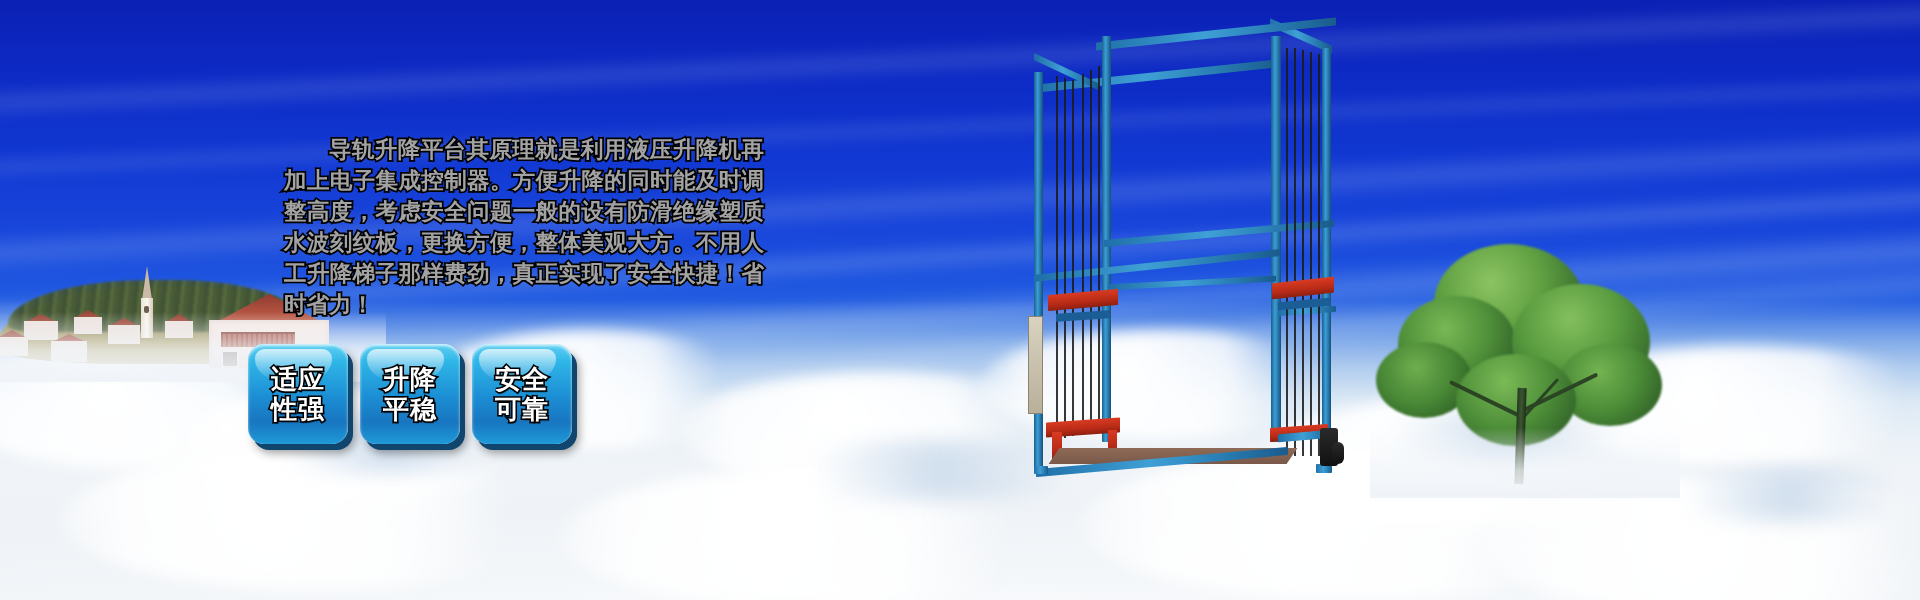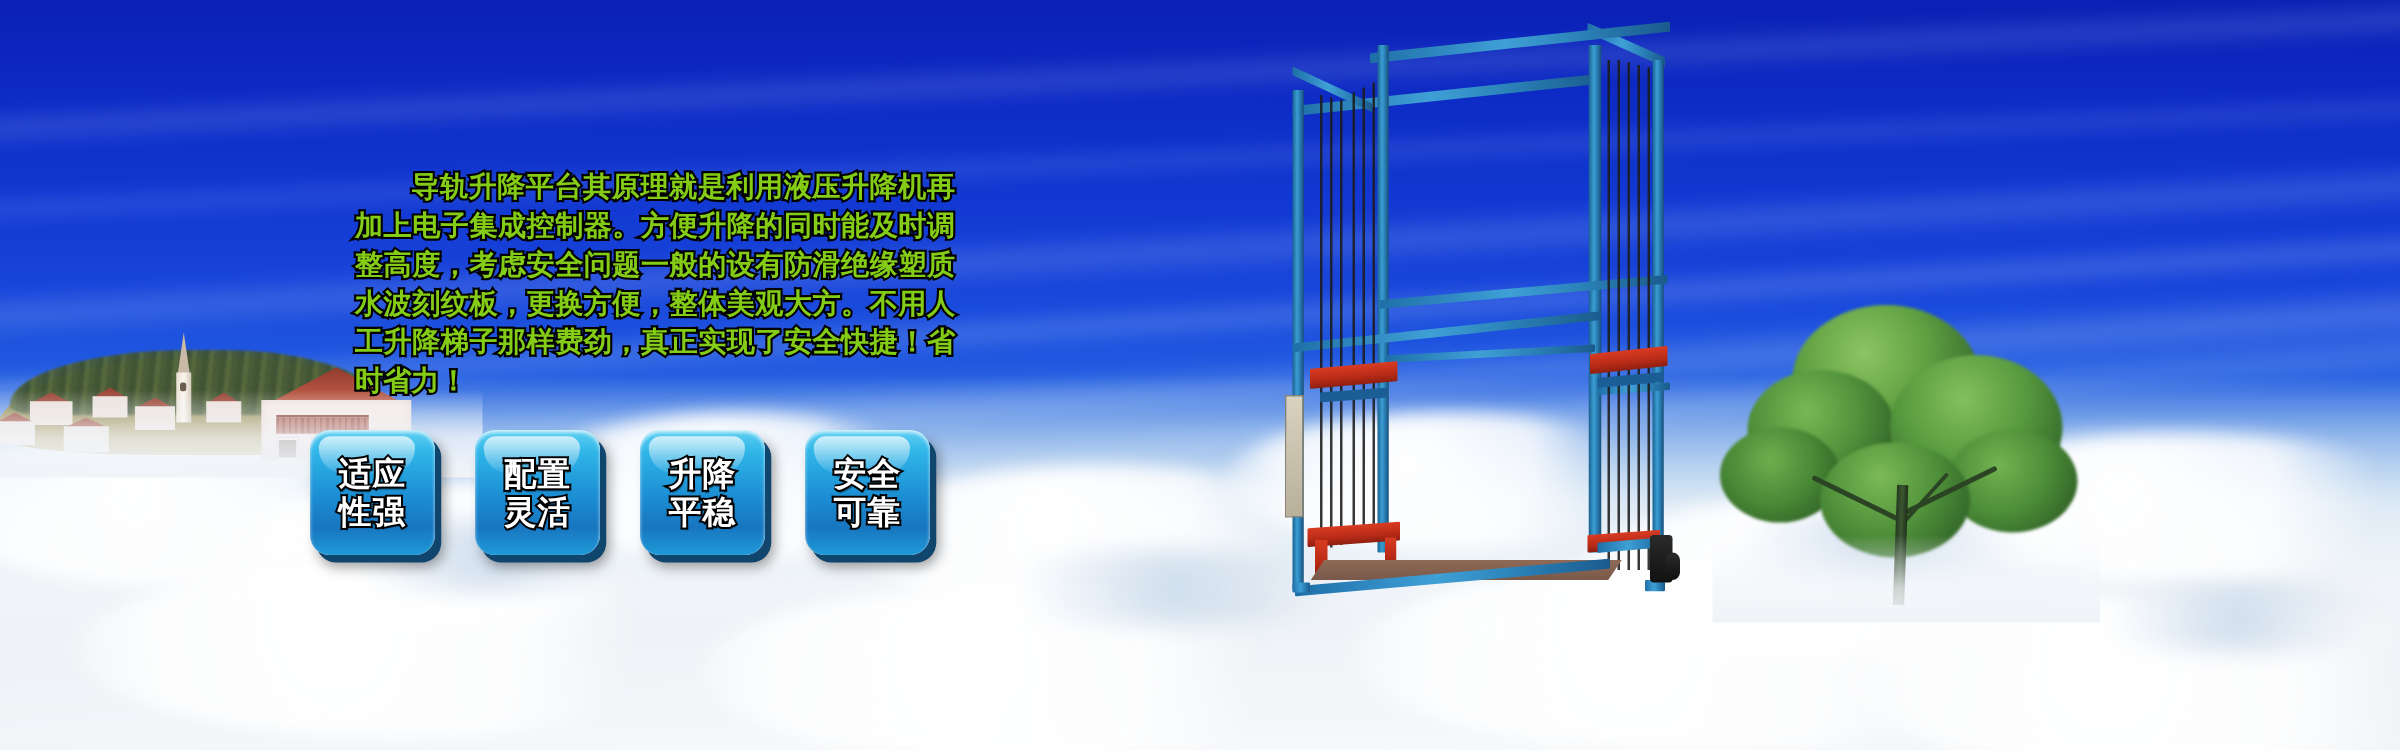--- a/index.html
+++ b/index.html
@@ -127,26 +127,26 @@
   
   .headline{
     position:absolute;left:372px;top:52px;
     font-size:54px;font-weight:bold;letter-spacing:7px;color:#ffffff;
     -webkit-text-stroke:5px #000;paint-order:stroke fill;
     text-shadow:0 2px 0 rgba(0,0,0,.45);
     white-space:nowrap;
   }
   .body-copy{
     position:absolute;left:284px;top:134px;width:480px;
-    color:#84cc16;font-size:22.5px;font-weight:bold;line-height:31px;
+    color:#a3a3a3;font-size:22.5px;font-weight:bold;line-height:31px;
     -webkit-text-stroke:3.4px #000;paint-order:stroke fill;
     text-indent:2em;text-align:justify;
   }
   
-  .btn-row{position:absolute;left:248px;top:344px;display:flex;gap:32px;}
+  .btn-row{position:absolute;left:248px;top:344px;display:flex;gap:12px;}
   .fbtn{
     position:relative;width:100px;height:100px;border-radius:16px;
     background:
       linear-gradient(to bottom, #5fd0f2 0%, #2fb5e8 18%, #1c8fd4 52%, #1876c0 78%, #1f9ad8 100%);
     box-shadow:
       5px 6px 0 0 #10456e,
       7px 9px 10px rgba(0,0,0,.38),
       inset 0 2px 3px rgba(255,255,255,.75);
     display:flex;align-items:center;justify-content:center;
   }
@@ -309,26 +309,20 @@
 
   <div class="btn-row">
     <div class="fbtn">
       <div class="fbtn-label">
         <span>适应</span>
         <span>性强</span>
       </div>
     </div>
     <div class="fbtn">
       <div class="fbtn-label">
-        <span>配置</span>
-        <span>灵活</span>
-      </div>
-    </div>
-    <div class="fbtn">
-      <div class="fbtn-label">
         <span>升降</span>
         <span>平稳</span>
       </div>
     </div>
     <div class="fbtn">
       <div class="fbtn-label">
         <span>安全</span>
         <span>可靠</span>
       </div>
     </div>

